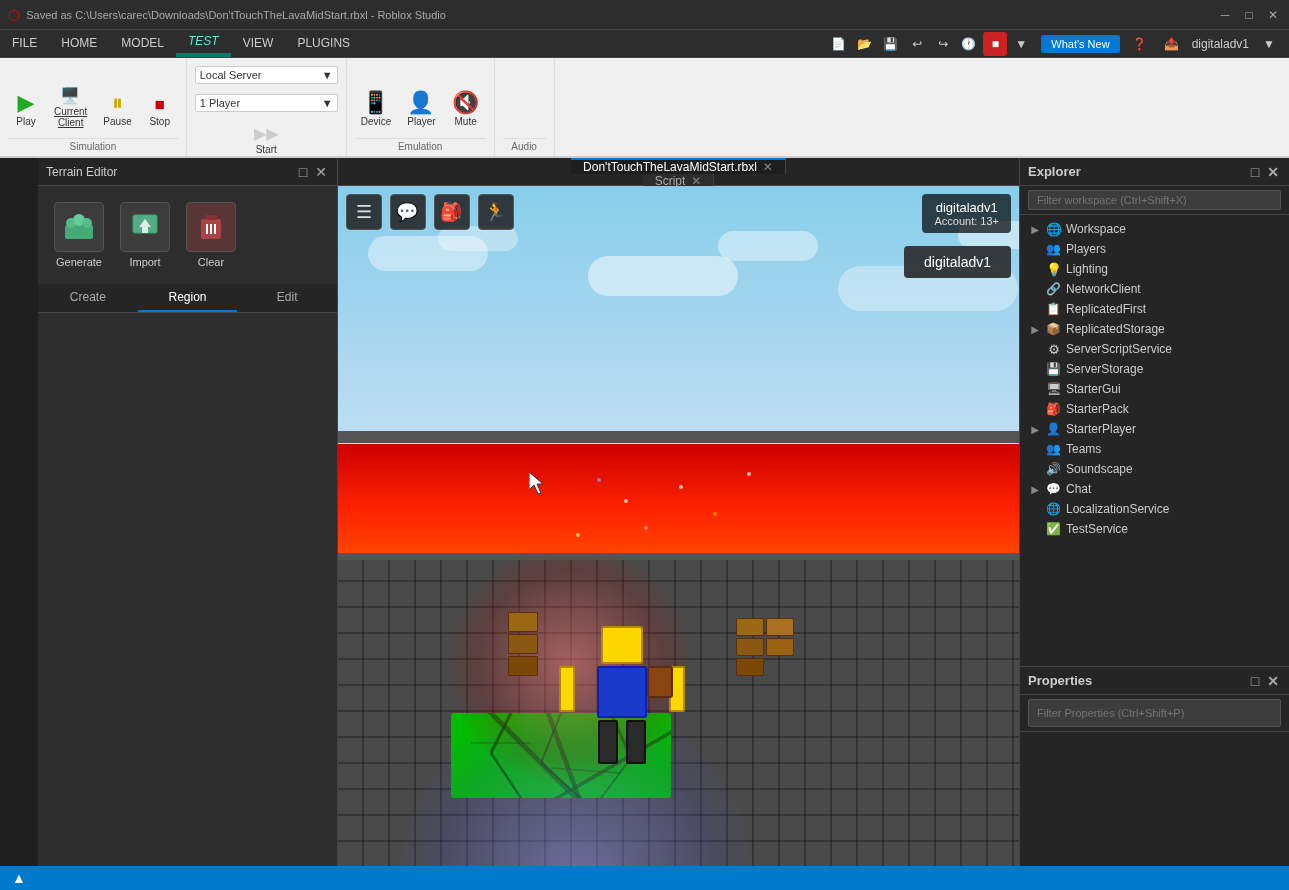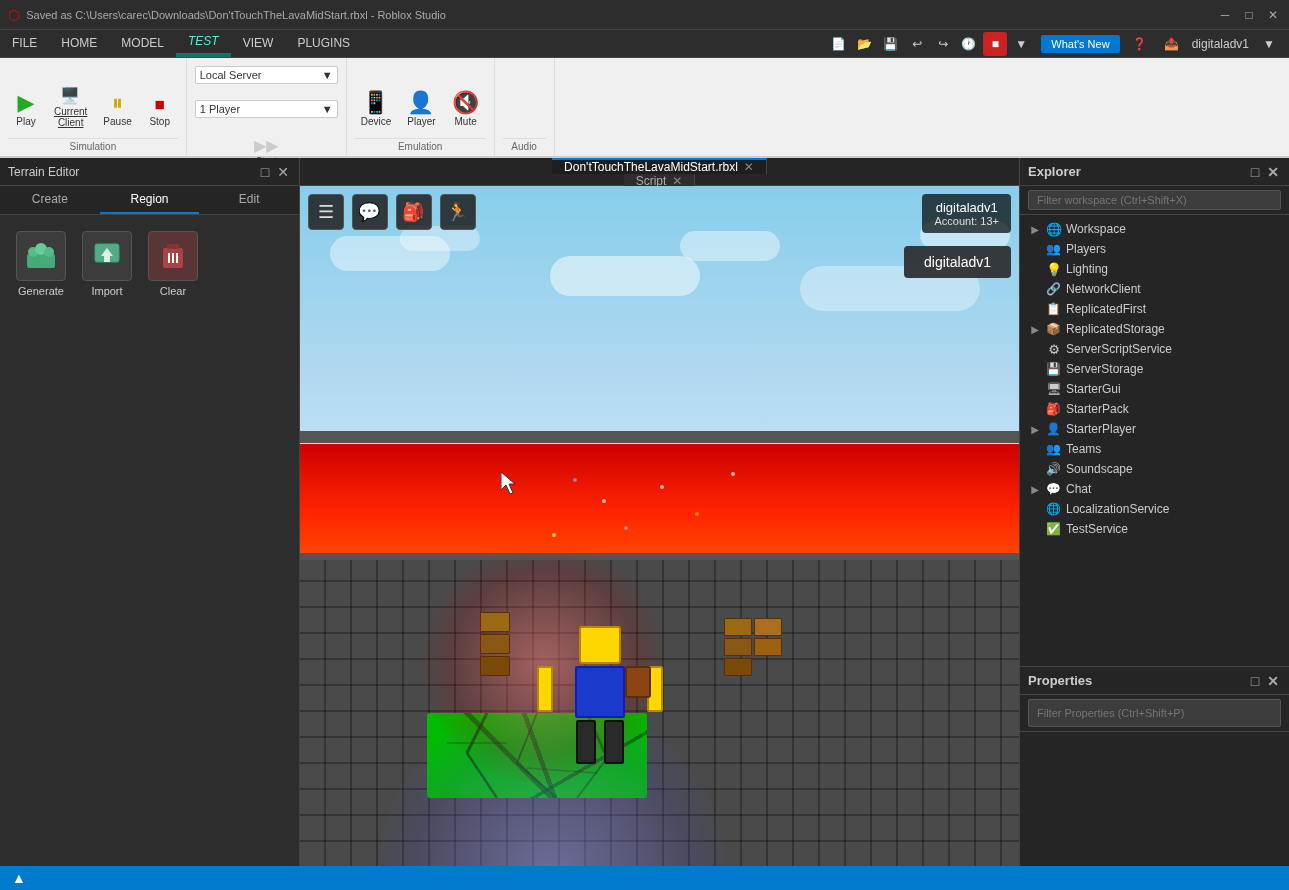--- a/index.html
+++ b/index.html
@@ -722,21 +722,21 @@
 
       <div class="ribbon-btn" style="flex-direction:column; min-width:36px;">
         <div class="ribbon-btn-icon icon-stop" style="font-size:20px; color:#cc0000;">⏹</div>
         <div class="ribbon-btn-label">Stop</div>
       </div>
     </div>
     <div class="ribbon-group-label">Simulation</div>
   </div>
 
   <div class="ribbon-group" style="min-width:160px; align-items:flex-start; padding-top:8px;">
-    <div style="display:flex; flex-direction:column; gap:14px; width:100%;">
+    <div style="display:flex; flex-direction:column; gap:8px; width:100%;">
       <div class="ribbon-dropdown">
         <span>Local Server</span>
         <span>▼</span>
       </div>
       <div class="ribbon-dropdown">
         <span>1 Player</span>
         <span>▼</span>
       </div>
       <div style="display:flex; justify-content:center;">
         <div class="ribbon-btn">
@@ -764,34 +764,29 @@
       </div>
     </div>
     <div class="ribbon-group-label">Emulation</div>
   </div>
   <div class="ribbon-group">
     <div class="ribbon-group-items"></div>
     <div class="ribbon-group-label">Audio</div>
   </div>
 </div>
 
-<div id="main-layout" style="display:flex; height:calc(890px - 30px - 28px - 100px - 24px);">
+<div id="main-layout" style="display:flex; height:calc(890px - 30px - 28px - 100px - 24px);margin-left:38px;">
 
   <div id="left-panel">
     <div class="panel-header">
       <span>Terrain Editor</span>
       <div class="panel-header-btns">
         <span class="panel-header-btn">□</span>
         <span class="panel-header-btn">✕</span>
       </div>
-    </div>
-    <div id="terrain-tabs">
-      <div class="terrain-tab">Create</div>
-      <div class="terrain-tab active">Region</div>
-      <div class="terrain-tab">Edit</div>
     </div>
     <div id="terrain-content">
       <div class="terrain-tools">
         <div class="terrain-tool">
           <div class="terrain-tool-icon">
             <svg width="32" height="32" viewBox="0 0 32 32">
               <rect x="2" y="14" width="28" height="14" fill="#4a7" rx="2"></rect>
               <circle cx="8" cy="12" r="5" fill="#5b8"></circle>
               <circle cx="16" cy="9" r="6" fill="#6c9"></circle>
               <circle cx="24" cy="12" r="5" fill="#5b8"></circle>
@@ -814,20 +809,25 @@
               <rect x="6" y="8" width="20" height="20" fill="#a44" rx="2"></rect>
               <rect x="10" y="4" width="12" height="5" fill="#833" rx="1"></rect>
               <line x1="12" y1="13" x2="12" y2="23" stroke="#fff" stroke-width="2"></line>
               <line x1="20" y1="13" x2="20" y2="23" stroke="#fff" stroke-width="2"></line>
               <line x1="16" y1="13" x2="16" y2="23" stroke="#fff" stroke-width="2"></line>
             </svg>
           </div>
           <span class="terrain-tool-label">Clear</span>
         </div>
       </div>
+    </div>
+    <div id="terrain-tabs">
+      <div class="terrain-tab">Create</div>
+      <div class="terrain-tab active">Region</div>
+      <div class="terrain-tab">Edit</div>
     </div>
   </div>
 
   <div id="center-panel">
 
     <div id="editor-tabs">
       <div class="editor-tab active">
         <span>Don'tTouchTheLavaMidStart.rbxl</span>
         <span class="tab-close">✕</span>
       </div>

